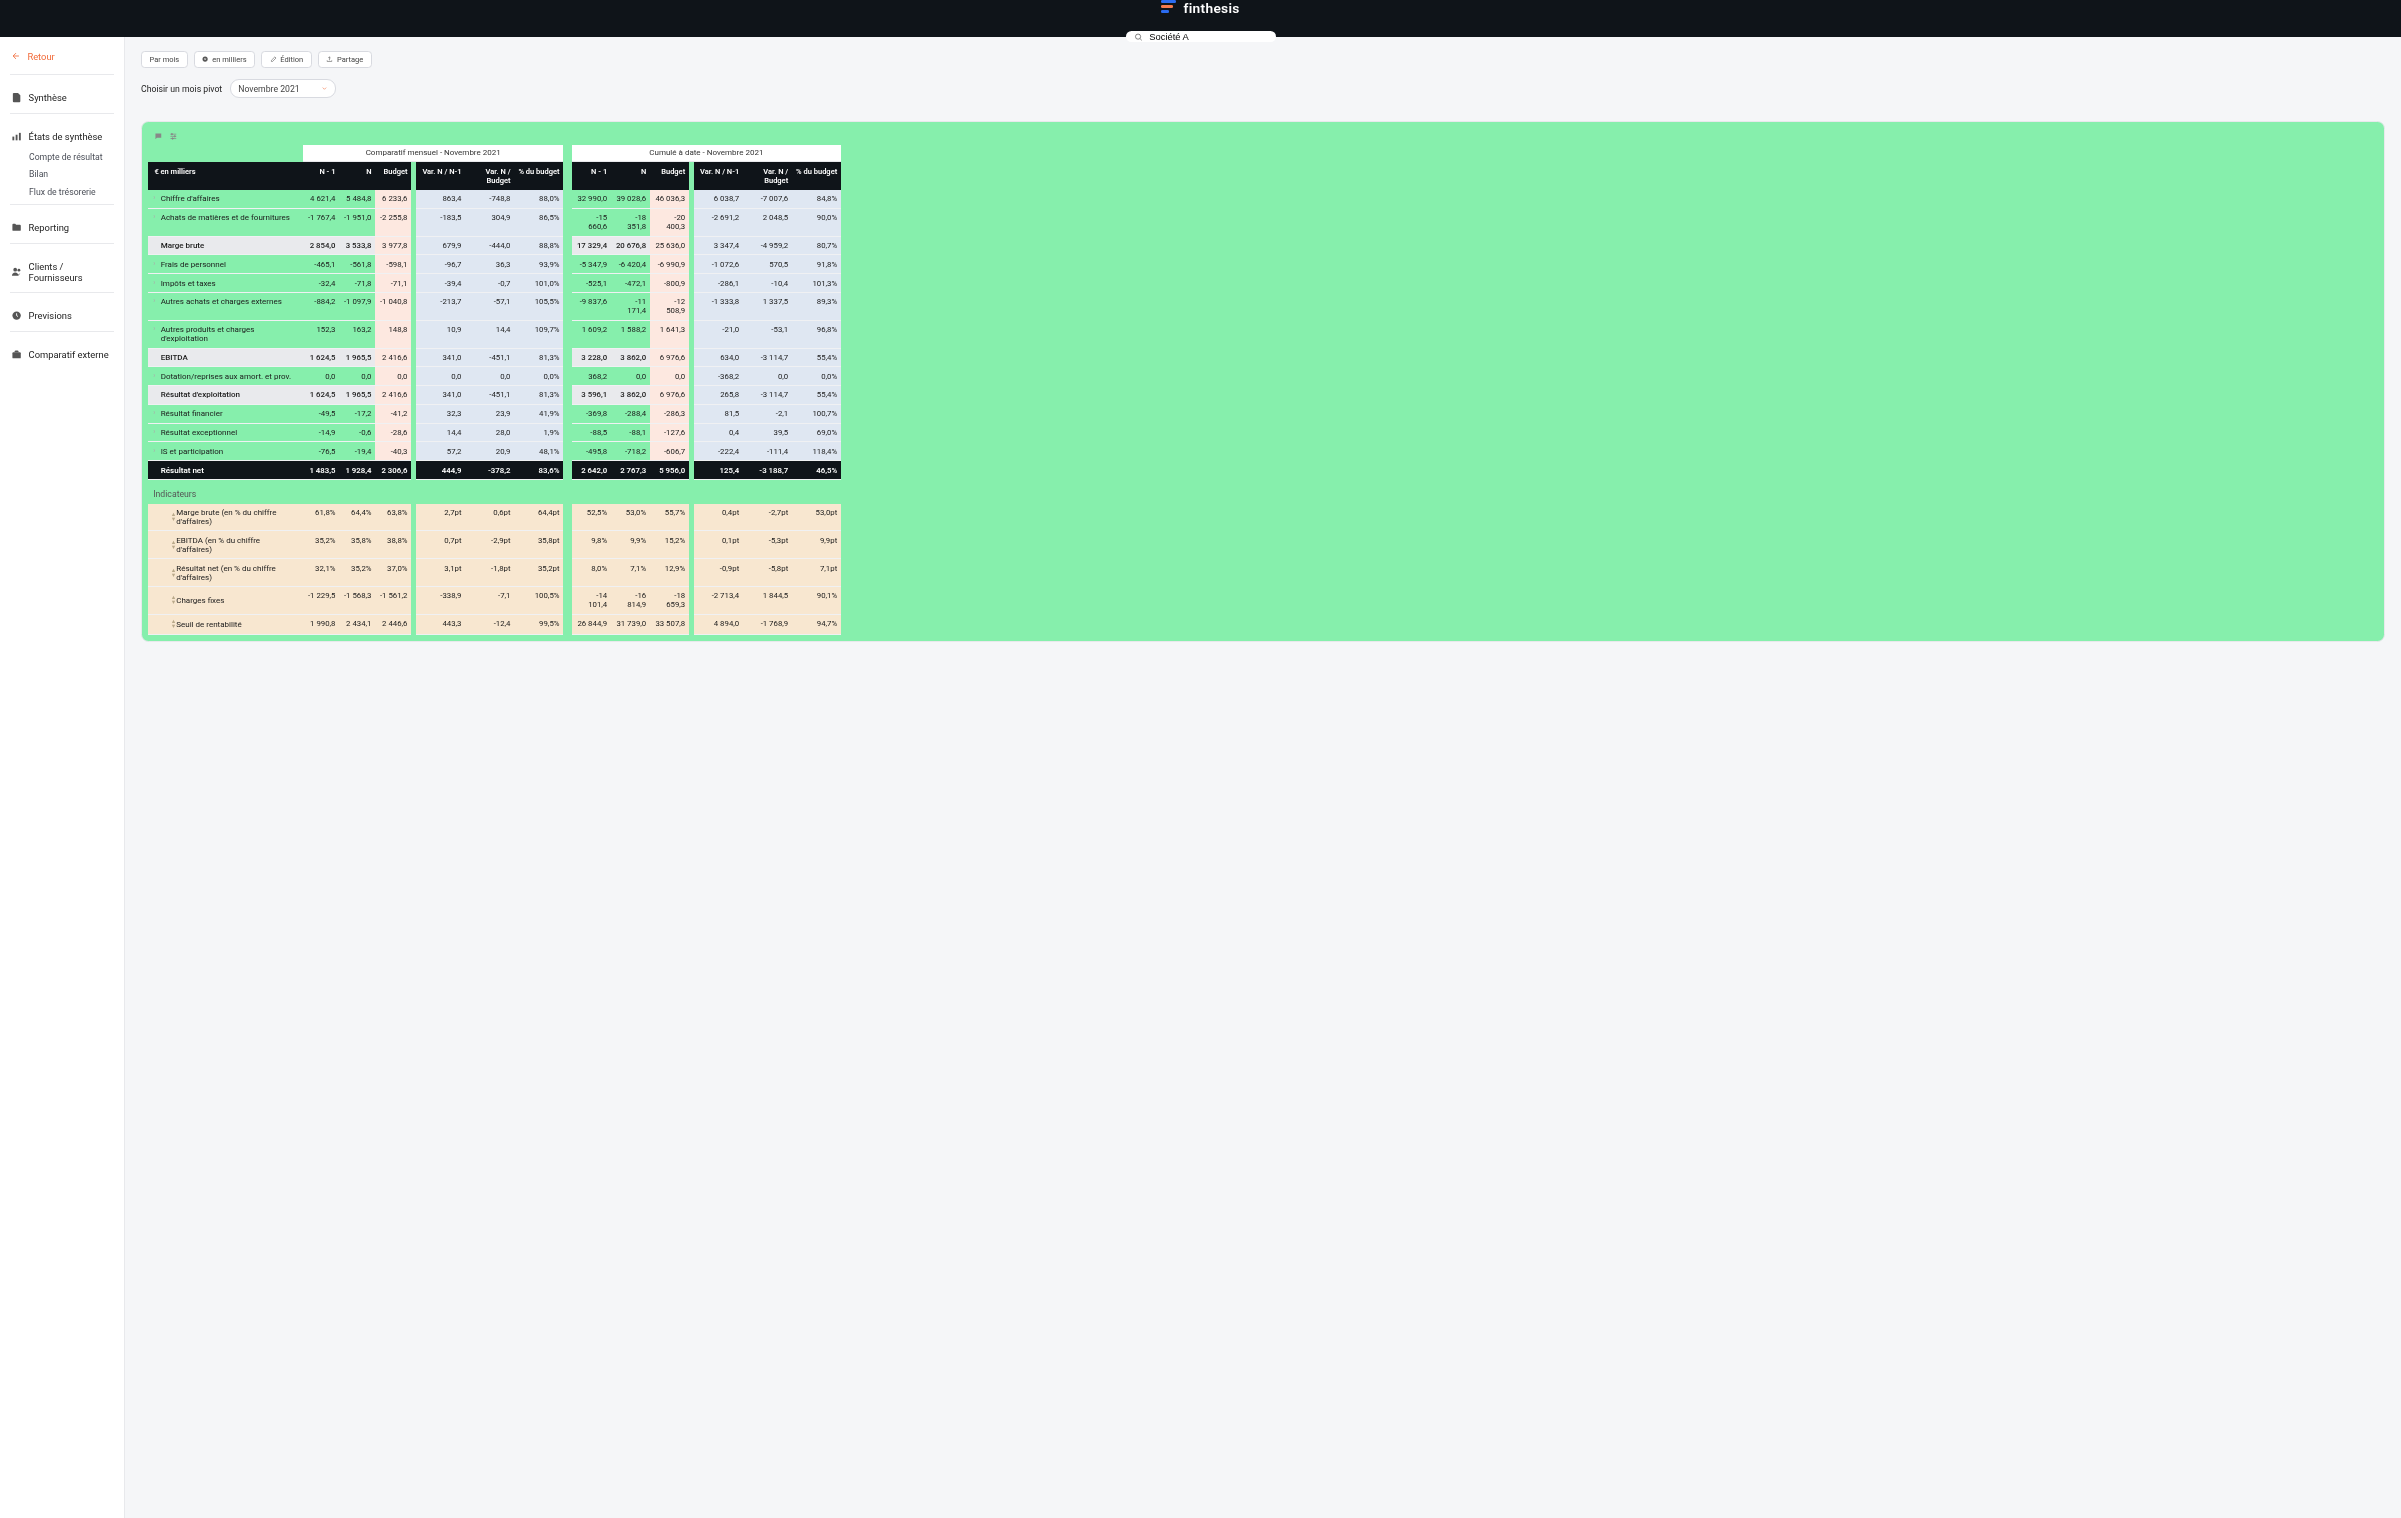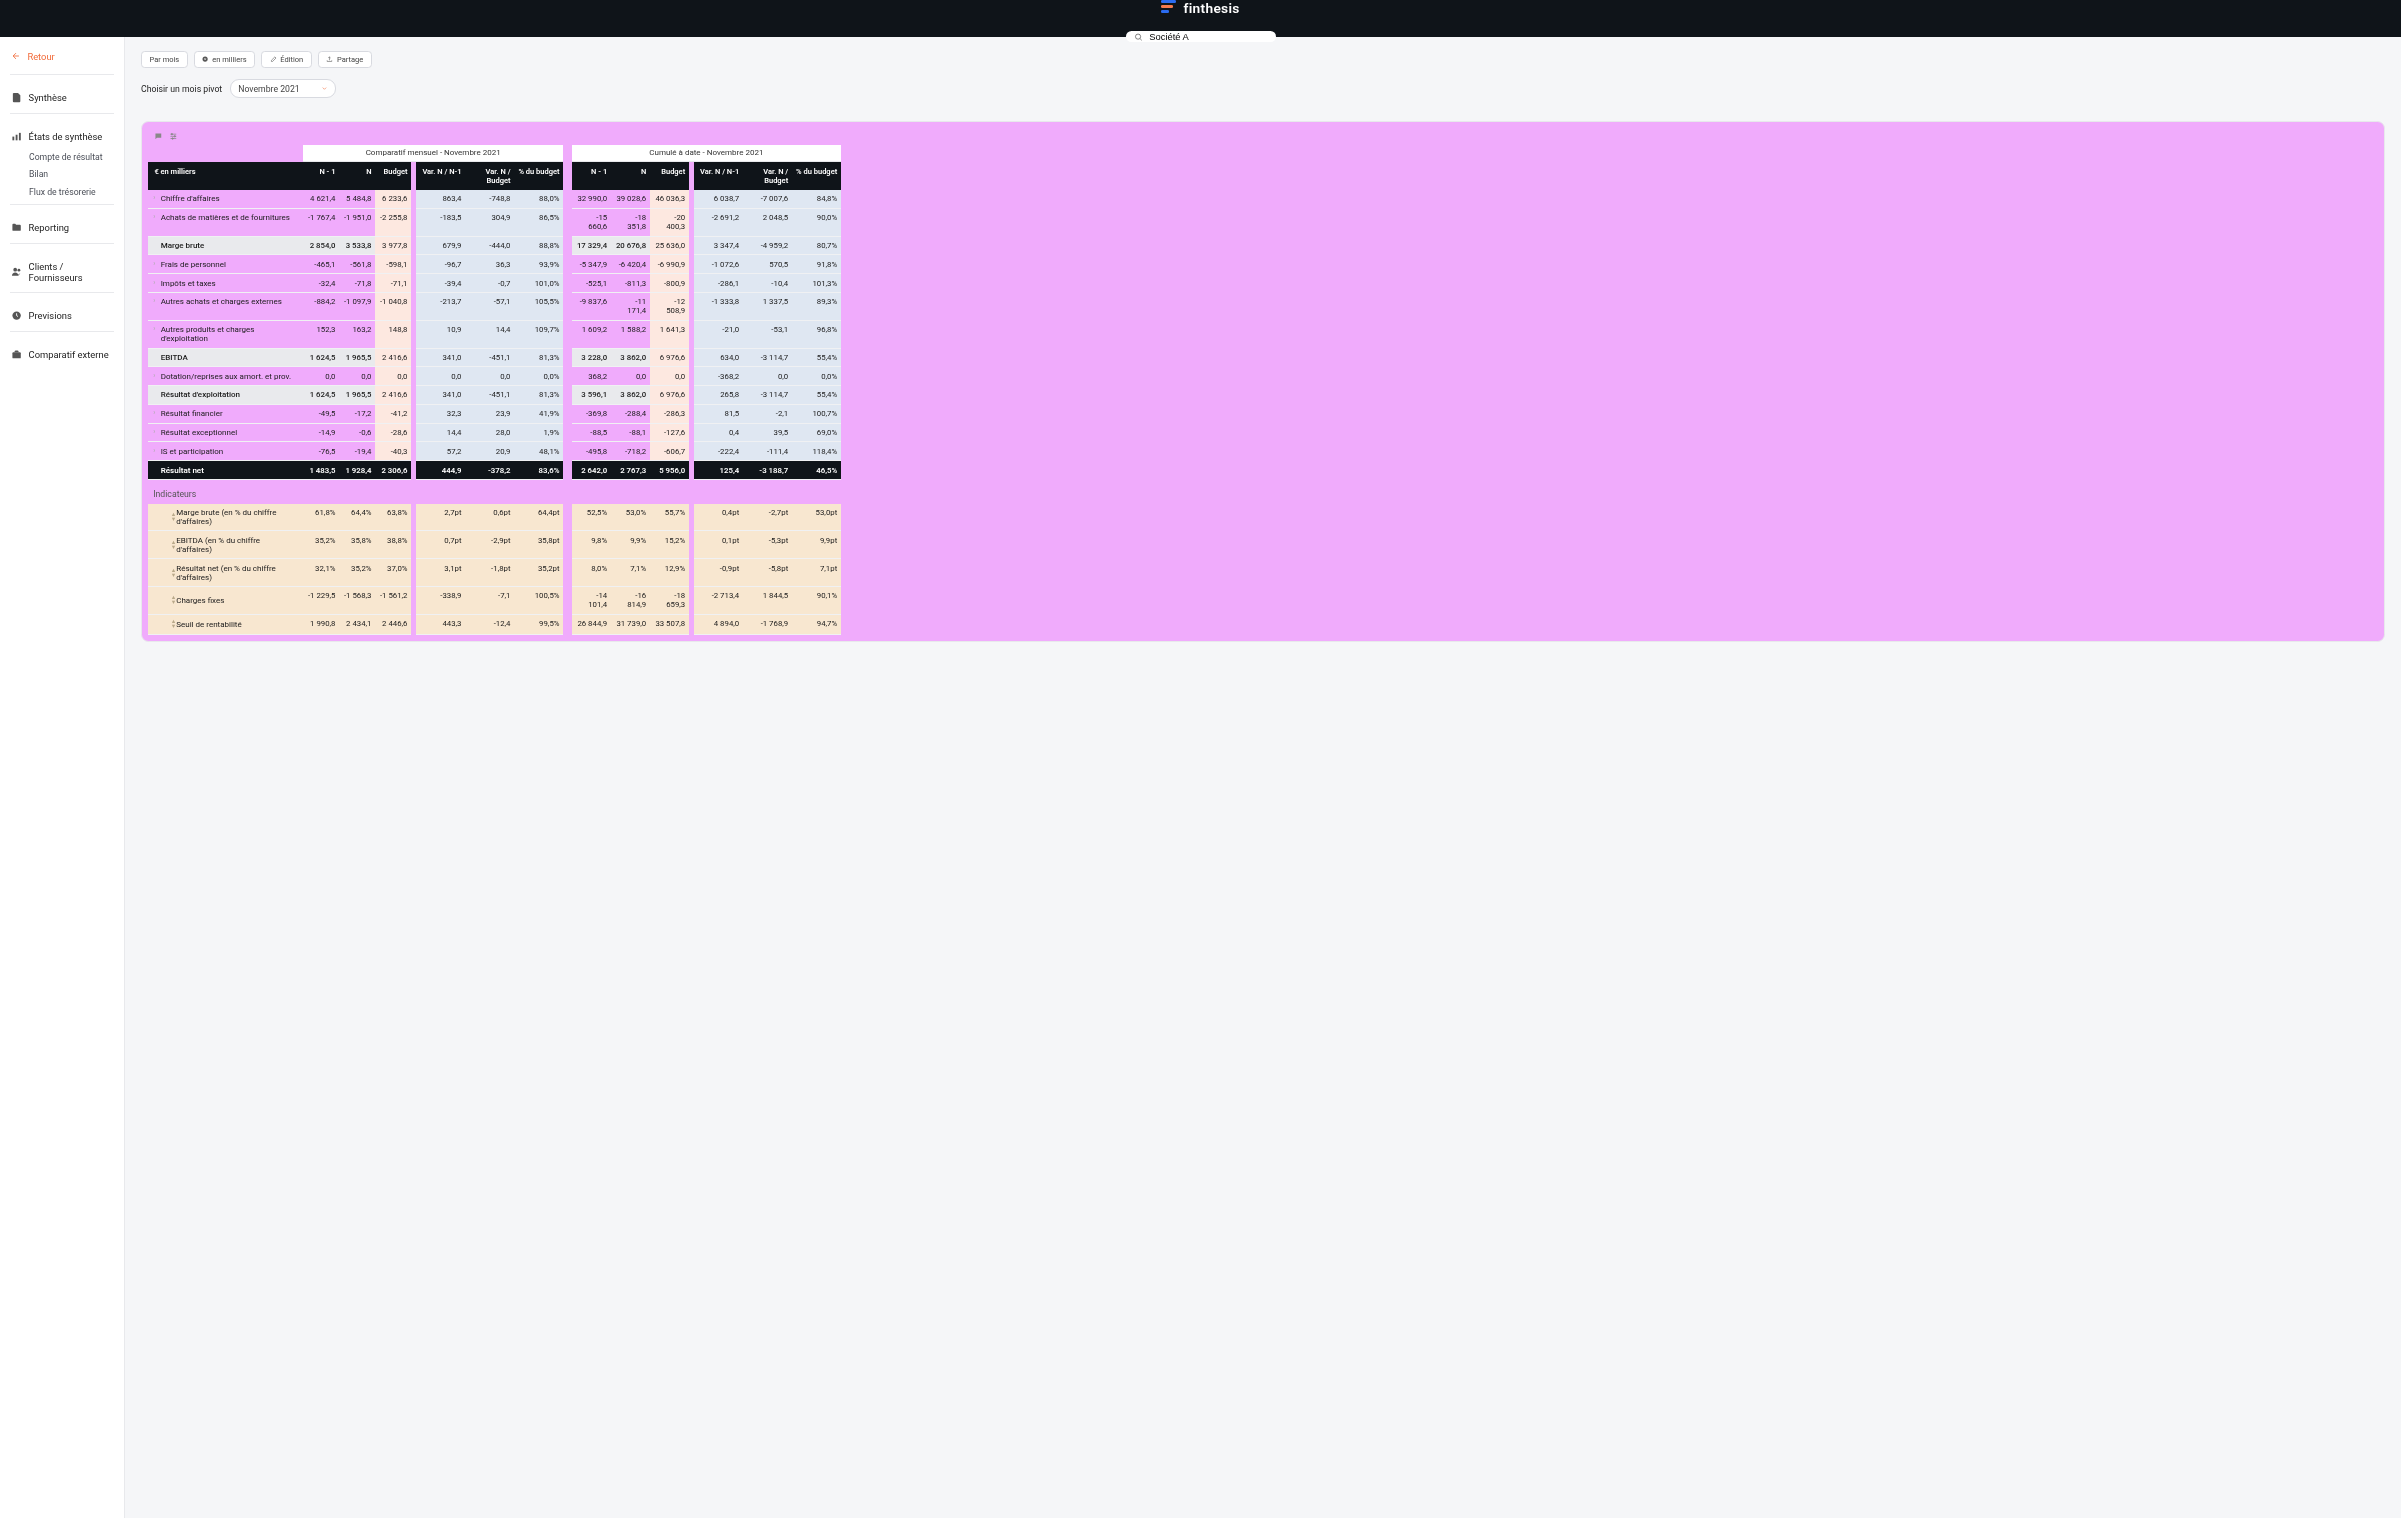--- a/index.html
+++ b/index.html
@@ -19,21 +19,21 @@
 .sb-back { display:flex; align-items:center; gap:6.2px; color:#f26b3a; padding:5px 11.2px 8.7px; font-size:9.4px; cursor:pointer; }
 .sb-sep { height:0.6px; background:#e8e9ec; margin:3.7px 10px; }
 .sb-item { display:flex; align-items:center; gap:6.2px; padding:6.2px 11.2px; color:#222; font-size:9.4px; cursor:pointer;margin-top:11px; }
 .sb-item .ic { width:11.2px; height:11.2px; color:#555; flex-shrink:0; }
 .sb-sub { padding:3.7px 11.2px 3.7px 29px; color:#4b4f58; font-size:8.7px; cursor:pointer; }
 .main { flex:1; padding:13.7px 16px; }
 .toolbar { display:flex; gap:6.2px; margin-bottom:11.2px; }
 .chip { background:#fff; border:0.6px solid #d8dae0; border-radius:3.7px; padding:3.1px 7.5px; font-size:7.5px; color:#444; display:flex;align-items:center;gap:3.7px; cursor:pointer; }
 .pivot-row { display:flex; align-items:center; gap:7.5px; margin-bottom:23px; font-size:8.7px; color:#222; }
 .pivot-select { background:#fff;border:0.6px solid #d8dae0;border-radius:9px;padding:3.7px 7.5px;display:flex;align-items:center;gap:21px;font-size:8.7px;color:#444;cursor:pointer;}
-.card { background:#f0abfc; border:0.6px solid #e8e9ec; border-radius:7.5px; padding:6.2px; overflow:auto; }
+.card { background:#86efac; border:0.6px solid #e8e9ec; border-radius:7.5px; padding:6.2px; overflow:auto; }
 .grid { display:grid; grid-template-columns: 155px repeat(3,36px) 5px repeat(3,49px) 8.7px repeat(3,39px) 5px repeat(3,49px); }
 .hdr-tools { grid-column:1; display:flex;align-items:center;gap:6.2px;padding:3.7px 6.2px;color:#666; }
 .section-hdr { background:#fff; text-align:center; padding:3.7px 2.5px; font-size:8px; color:#333; border-bottom:0.6px solid #e8e9ec; }
 .gap { background:transparent; }
 .th { background:#0f1419; color:#fff; font-weight:600; font-size:7.5px; padding:5px 3.7px; text-align:right; }
 .th.left { text-align:left; padding-left:6.2px; }
 .row-label { padding:4.4px 6.2px 4.4px 12.5px; font-size:8px; border-bottom:0.6px solid #f0f1f3; position:relative; }
 .row-label.exp::before { content:"›"; position:absolute; left:5px; color:#aaa; font-size:6.9px; }
 .cell { padding:4.4px 3.7px; text-align:right; font-size:7.8px; border-bottom:0.6px solid #f0f1f3; font-variant-numeric: tabular-nums; }
 .bg-sub { background:#e9eaed; font-weight:500; }
@@ -272,21 +272,21 @@
           <div class="row-label exp">Impôts et taxes</div>
           <div class="cell ">-32,4</div>
           <div class="cell ">-71,8</div>
           <div class="cell bg-budget">-71,1</div>
           <div class="gap"></div>
           <div class="cell bg-var">-39,4</div>
           <div class="cell bg-var">-0,7</div>
           <div class="cell bg-var">101,0%</div>
           <div class="gap"></div>
           <div class="cell ">-525,1</div>
-          <div class="cell ">-811,3</div>
+          <div class="cell ">-472,1</div>
           <div class="cell bg-budget">-800,9</div>
           <div class="gap"></div>
           <div class="cell bg-var">-286,1</div>
           <div class="cell bg-var">-10,4</div>
           <div class="cell bg-var">101,3%</div>
           <div class="row-label exp">Autres achats et charges externes</div>
           <div class="cell ">-884,2</div>
           <div class="cell ">-1 097,9</div>
           <div class="cell bg-budget">-1 040,8</div>
           <div class="gap"></div>

